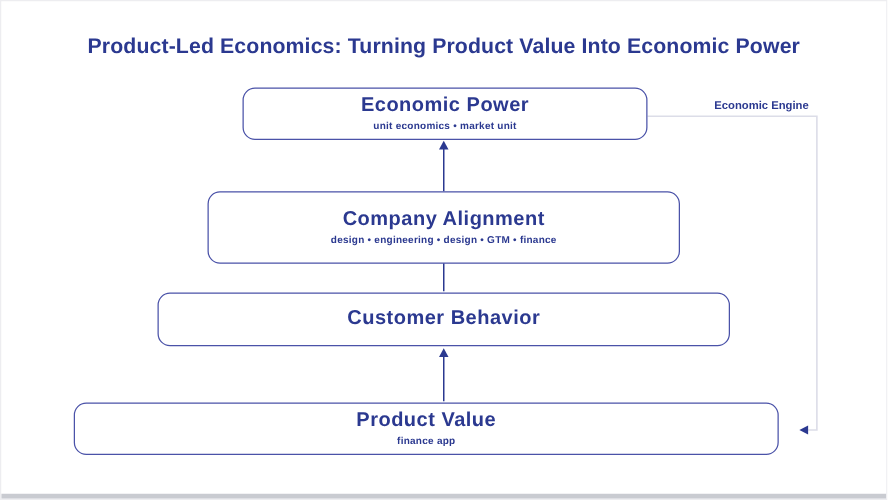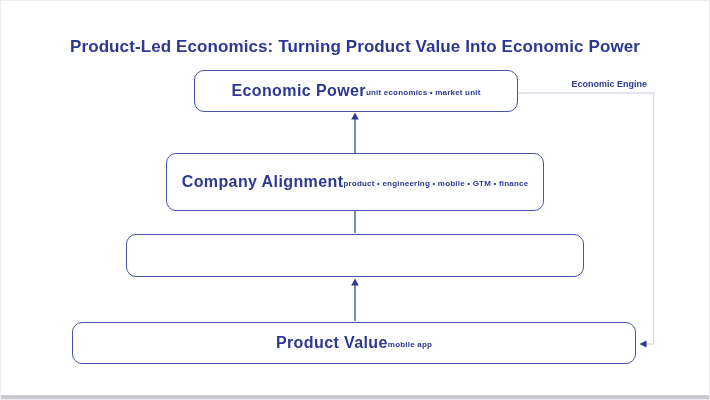--- a/index.html
+++ b/index.html
@@ -15,40 +15,40 @@
     font-family: "Liberation Sans", sans-serif;
     overflow: hidden;
     border: 1px solid #ededf0;
     box-sizing: border-box;
   }
   .title {
     position: absolute;
     top: 21px;
     left: 0;
     right: 0;
-    margin: 15px;
+    margin: 5px;
     text-align: center;
     font-size: 17px;
     font-weight: 700;
     color: #2b3990;
     letter-spacing: 0.1px;
   }
   .connectors {
     position: absolute;
     left: 0;
     top: 0;
     pointer-events: none;
   }
   .box {
     position: absolute;
     background: #ffffff;
     border: 1.5px solid #4a52a8;
     border-radius: 10px;
     display: flex;
-    flex-direction: row;
+    flex-direction: column;
     align-items: center;
     justify-content: center;
     box-sizing: border-box;
   }
   .box-title {
     font-size: 16px;
     font-weight: 700;
     color: #2b3990;
     letter-spacing: 0.4px;
     line-height: 1.05;
@@ -58,21 +58,21 @@
     font-size: 8px;
     font-weight: 700;
     color: #2b3990;
     margin-top: 2px;
     letter-spacing: 0.2px;
     white-space: nowrap;
   }
   .box1 { left: 193px; top: 69px;  width: 324px; height: 42px; }
   .box2 { left: 165px; top: 152px; width: 378px; height: 58px; }
   .box3 { left: 125px; top: 233px; width: 458px; height: 43px; }
-  .box4 { left: 71px;  top: 321px; width: 564px; height: 42px; align-items: center; }
+  .box4 { left: 58px;  top: 321px; width: 564px; height: 42px; align-items: center; }
   .loop-label {
     position: absolute;
     top: 78px;
     right: 62px;
     font-size: 9px;
     font-weight: 700;
     color: #2b3990;
     white-space: nowrap;
     padding-left: 24px;
   }
@@ -105,28 +105,29 @@
     <polygon points="354,277.5 350.2,284.5 357.8,284.5" fill="#2b3990"></polygon>
   </svg>
 
   <div class="box box1">
     <div class="box-title">Economic Power</div>
     <div class="box-sub">unit economics • market unit</div>
   </div>
 
   <div class="box box2">
     <div class="box-title">Company Alignment</div>
-    <div class="box-sub">product • engineering • mobile • GTM • finance</div>
+    <div class="box-sub">design • engineering • design • GTM • finance</div>
   </div>
 
   <div class="box box3">
+    <div class="box-title">Customer Behavior</div>
   </div>
 
   <div class="box box4">
     <div class="box-title">Product Value</div>
-    <div class="box-sub">mobile app</div>
+    <div class="box-sub">finance app</div>
   </div>
 
   <div class="loop-label">Economic Engine</div>
 
   <div class="bottom-bar"></div>
 
 </div>
 
 </body></html>

